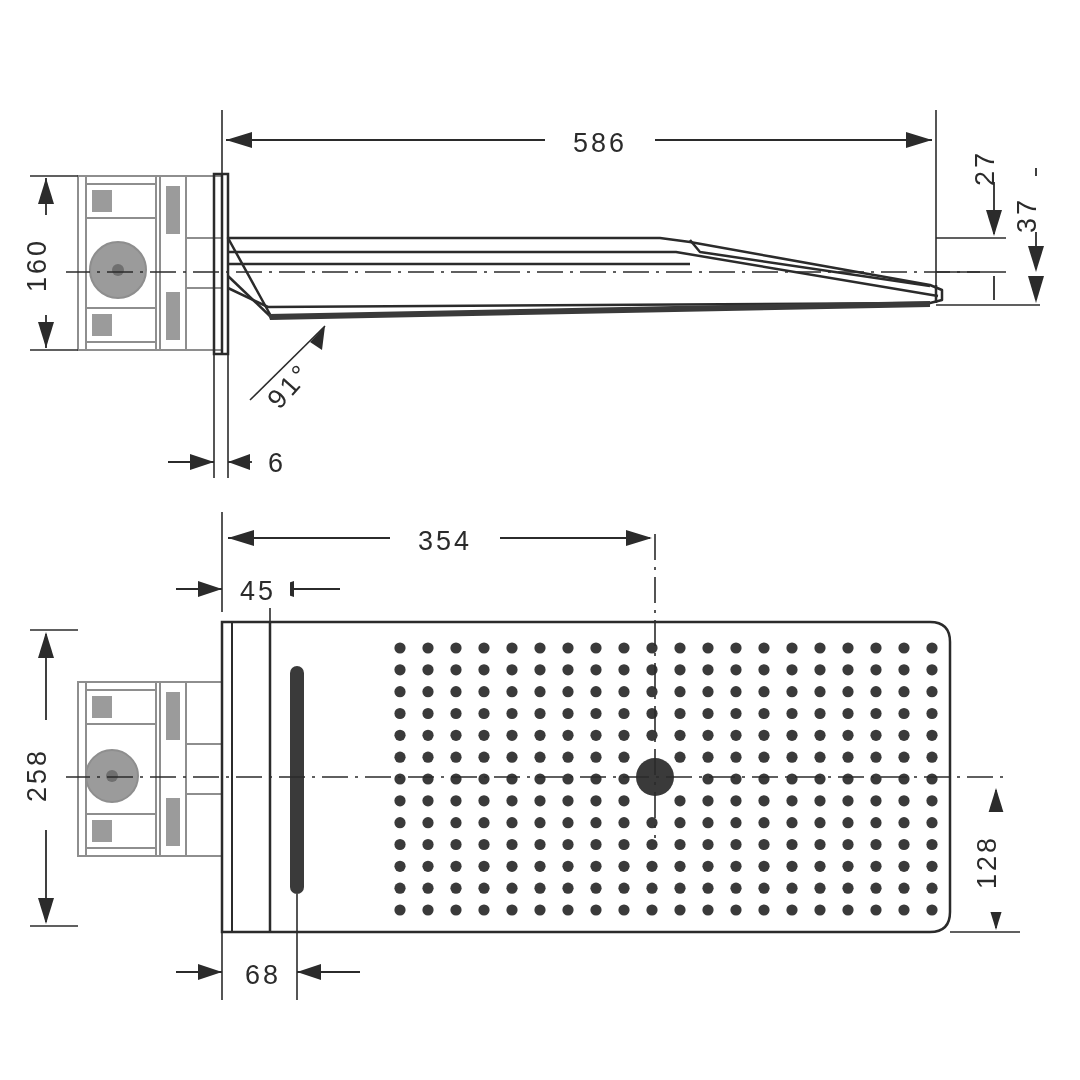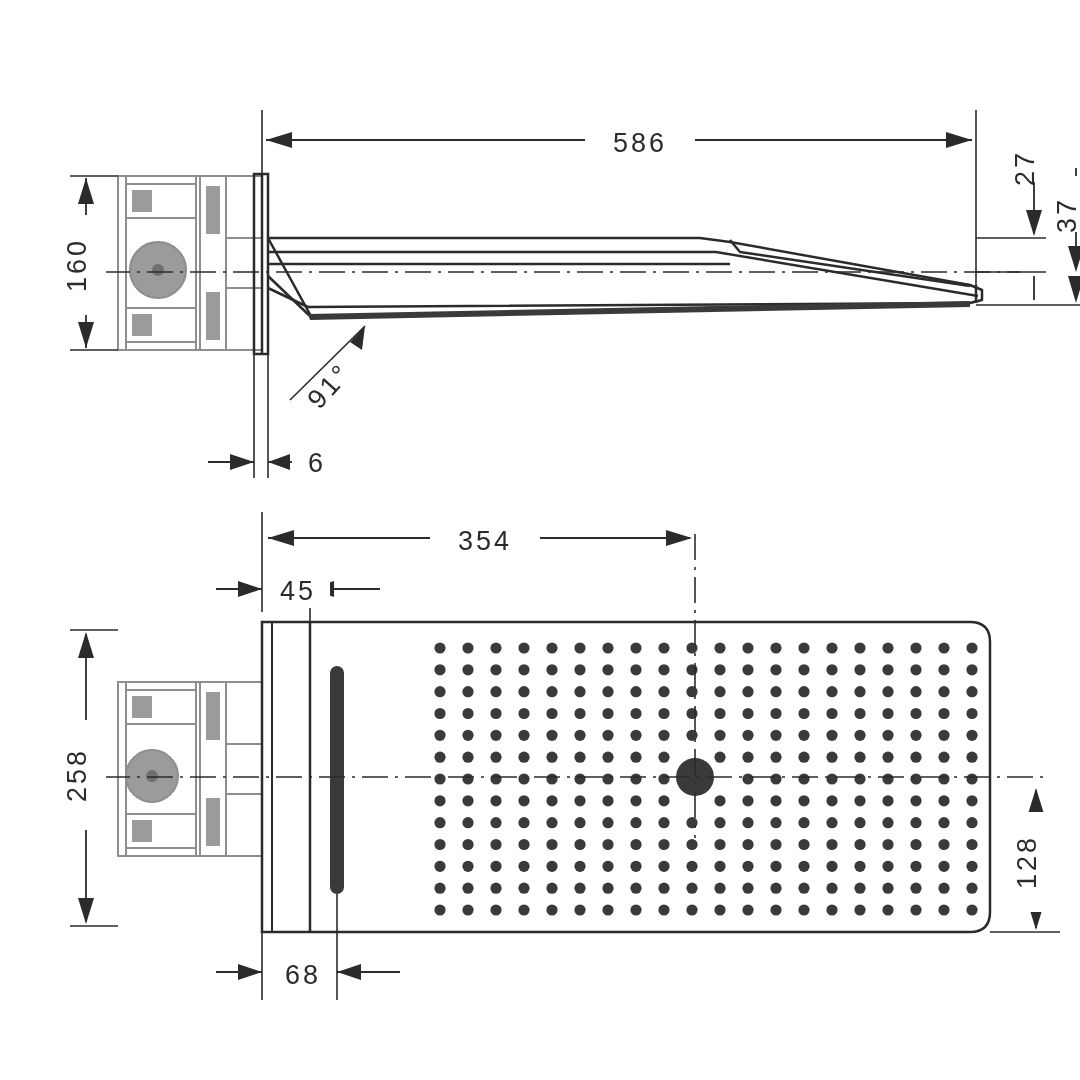--- a/index.html
+++ b/index.html
@@ -1,17 +1,17 @@
 <!DOCTYPE html>
 <html><head>
 <meta charset="utf-8">
 <style>
   html,body{margin:0;padding:0;background:#ffffff;}
   body{width:1080px;height:1080px;font-family:"Liberation Sans",sans-serif;color:#2b2b2b;overflow:hidden;}
-  #stage{position:relative;width:896px;height:1080px;padding-left:40px;}
+  #stage{position:relative;width:896px;height:1080px;}
   svg{display:block;}
   .dimtext{
     font-family:"Liberation Sans",sans-serif;
     font-size:27px;
     letter-spacing:3px;
     fill:#2b2b2b;
   }
 </style>
 </head>
 <body>

